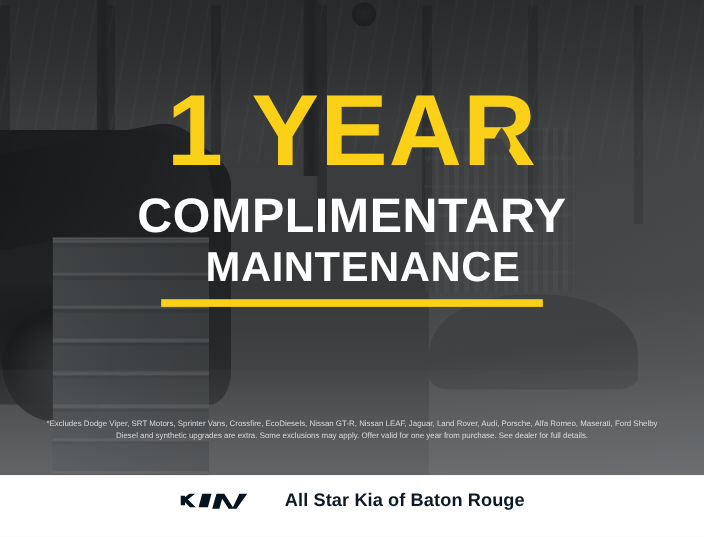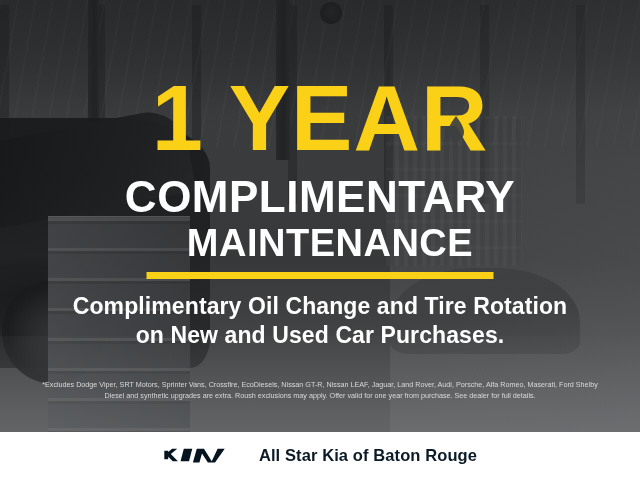--- a/index.html
+++ b/index.html
@@ -291,28 +291,24 @@
           <path d="M331 40 C331 40 339 50 339 56 C339 61 335.6 64.5 331 64.5
                    C326.4 64.5 323 61 323 56 C323 50 331 40 331 40 Z" fill="#3d3f41" opacity="0.92"></path>
         </svg>
       </div>
 
       <div class="headline-2">COMPLIMENTARY</div>
       <div class="headline-3">MAINTENANCE</div>
 
       <div class="divider"></div>
 
-      <div class="subhead">
-        <span class="sub-line">Complimentary Oil Change and Tire Rotation</span>
-        <span class="sub-line">on New and Used Car Purchases.</span>
-      </div>
 
       <div class="disclaimer">
         <span class="dl-line">*Excludes Dodge Viper, SRT Motors, Sprinter Vans, Crossfire, EcoDiesels, Nissan GT-R, Nissan LEAF, Jaguar, Land Rover, Audi, Porsche, Alfa Romeo, Maserati, Ford Shelby</span>
-        <span class="dl-line">Diesel and synthetic upgrades are extra. Roush exclusions may apply. Offer valid for one year from purchase. See dealer for full details.</span>
+        <span class="dl-line">Diesel and synthetic upgrades are extra. Some exclusions may apply. Offer valid for one year from purchase. See dealer for full details.</span>
       </div>
 
     </div>
   </div>
 
   <div class="footer">
     <div class="footer-inner">
 
       <svg class="kia-logo" width="78" height="22" viewBox="0 0 240 66" aria-hidden="true">
         <g fill="#05141F">

